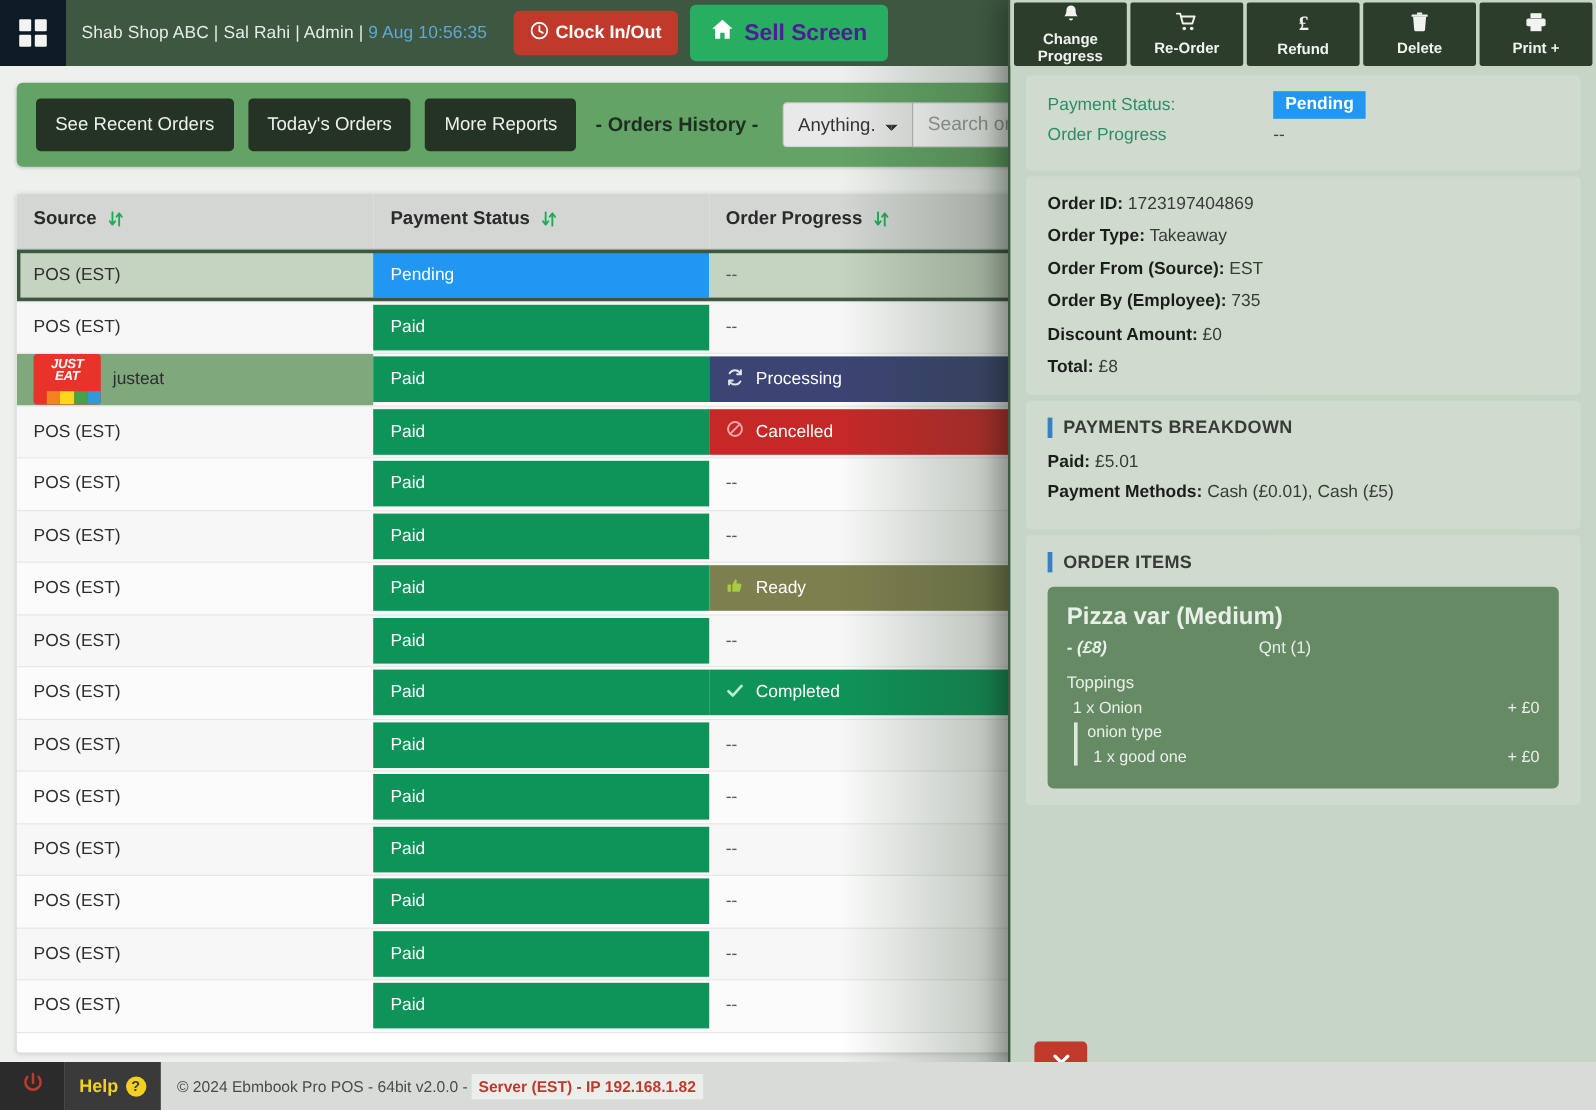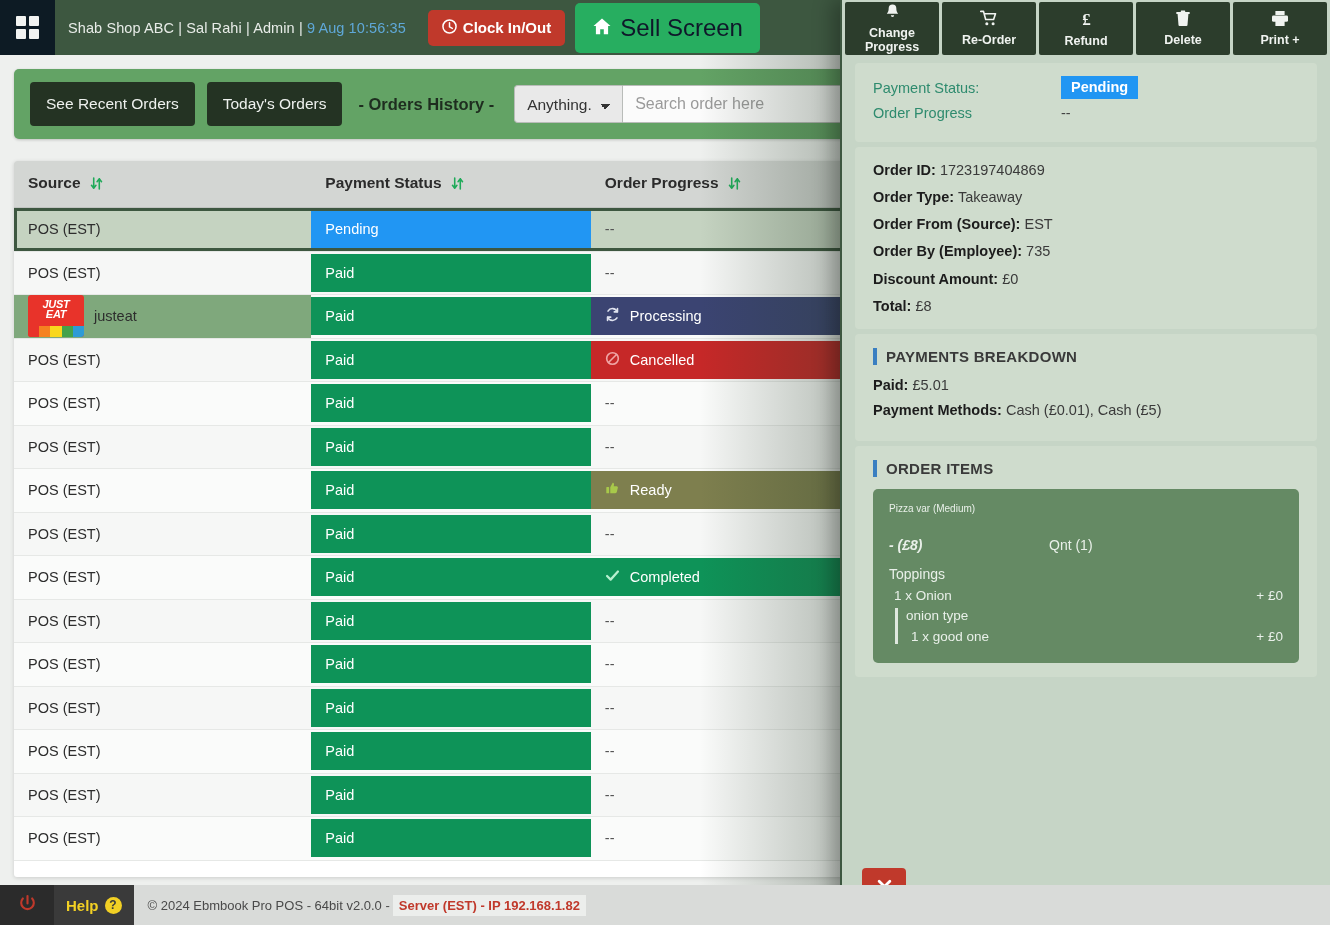--- a/index.html
+++ b/index.html
@@ -31,23 +31,23 @@
   }
   .topbar-title .tdate { color: #5fa8d8; }
   .btn-clock {
     margin-left: 22px; background: #c0392b; color: #fff;
     border: none; border-radius: 5px; padding: 9px 14px;
     font-size: 15px; font-family: inherit; font-weight: bold;
     display: flex; align-items: center; gap: 6px; cursor: pointer;
     white-space: nowrap;
   }
   .btn-sell {
-    margin-left: 10px; background: #27ae60; color: #0f172a;
+    margin-left: 10px; background: #27ae60; color: #4c1d95;
     border: none; border-radius: 5px; padding: 11px 17px;
-    font-size: 24px; font-family: inherit; font-weight: normal;
+    font-size: 19px; font-family: inherit; font-weight: bold;
     display: flex; align-items: center; gap: 8px; cursor: pointer;
     white-space: nowrap;
   }
   .ico-svg { display: inline-block; vertical-align: middle; }
 
   
   .main {
     position: absolute; top: 55px; left: 0; width: 1330px; height: 830px;
     background: #eef0ee;
   }
@@ -178,21 +178,21 @@
   .pb-line { font-size: 14.5px; color: #3a3a3a; margin-bottom: 9px; }
   .pb-line b { color: #1c1c1c; }
   .pay-balance-btn {
     display: block; width: 100%; background: #fa5a5a; color: #fff;
     border: none; border-radius: 4px; padding: 14px 0; margin-top: 8px;
     font-size: 20px; font-family: inherit; cursor: pointer;
   }
   .item-card {
     background: #658a64; border-radius: 5px; padding: 14px 16px; color: #e9f0e9;
   }
-  .it-name { font-size: 10px; font-weight: normal; margin-bottom: 23px; }
+  .it-name { font-size: 20px; font-weight: bold; margin-bottom: 5px; }
   .it-row { display: flex; font-size: 14px; margin-bottom: 13px; }
   .it-price { font-style: italic; font-weight: bold; width: 160px; }
   .it-toppings-h { font-size: 14px; margin-bottom: 6px; }
   .it-line {
     display: flex; justify-content: space-between; font-size: 13.5px;
     padding-left: 5px; margin-bottom: 5px;
   }
   .it-sub { border-left: 3px solid #dfe8df; margin-left: 6px; padding-left: 8px; }
   .it-sub-h { font-size: 13.5px; margin-bottom: 6px; }
   .panel-close {
@@ -267,20 +267,21 @@
       <span>Sell Screen</span>
     </button>
   </div>
 
   <div class="main">
 
     <div class="toolbar-wrap">
       <div class="toolbar">
         <button class="tb-btn">See Recent Orders</button>
         <button class="tb-btn">Today's Orders</button>
+        <button class="tb-btn">More Reports</button>
         <span class="tb-label">- Orders History -</span>
         <span class="search-group">
           <select class="filter-sel">
             <option>Anything.</option>
           </select>
           <input class="search-input" type="text" placeholder="Search order here" style="">
         </span>
       </div>
     </div>
 

